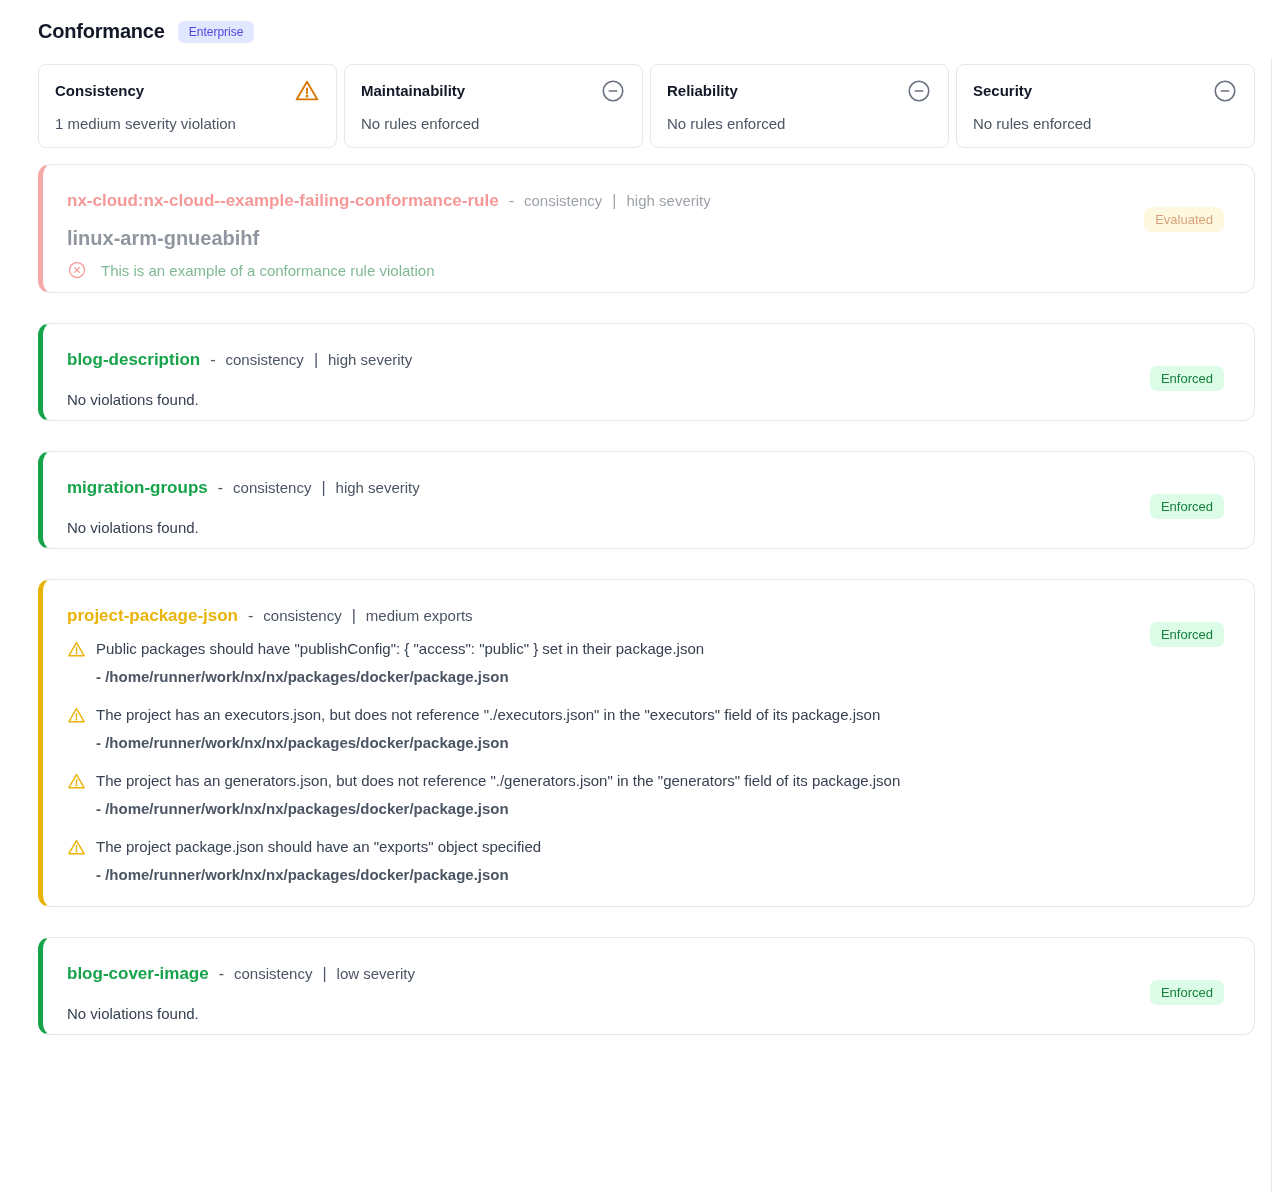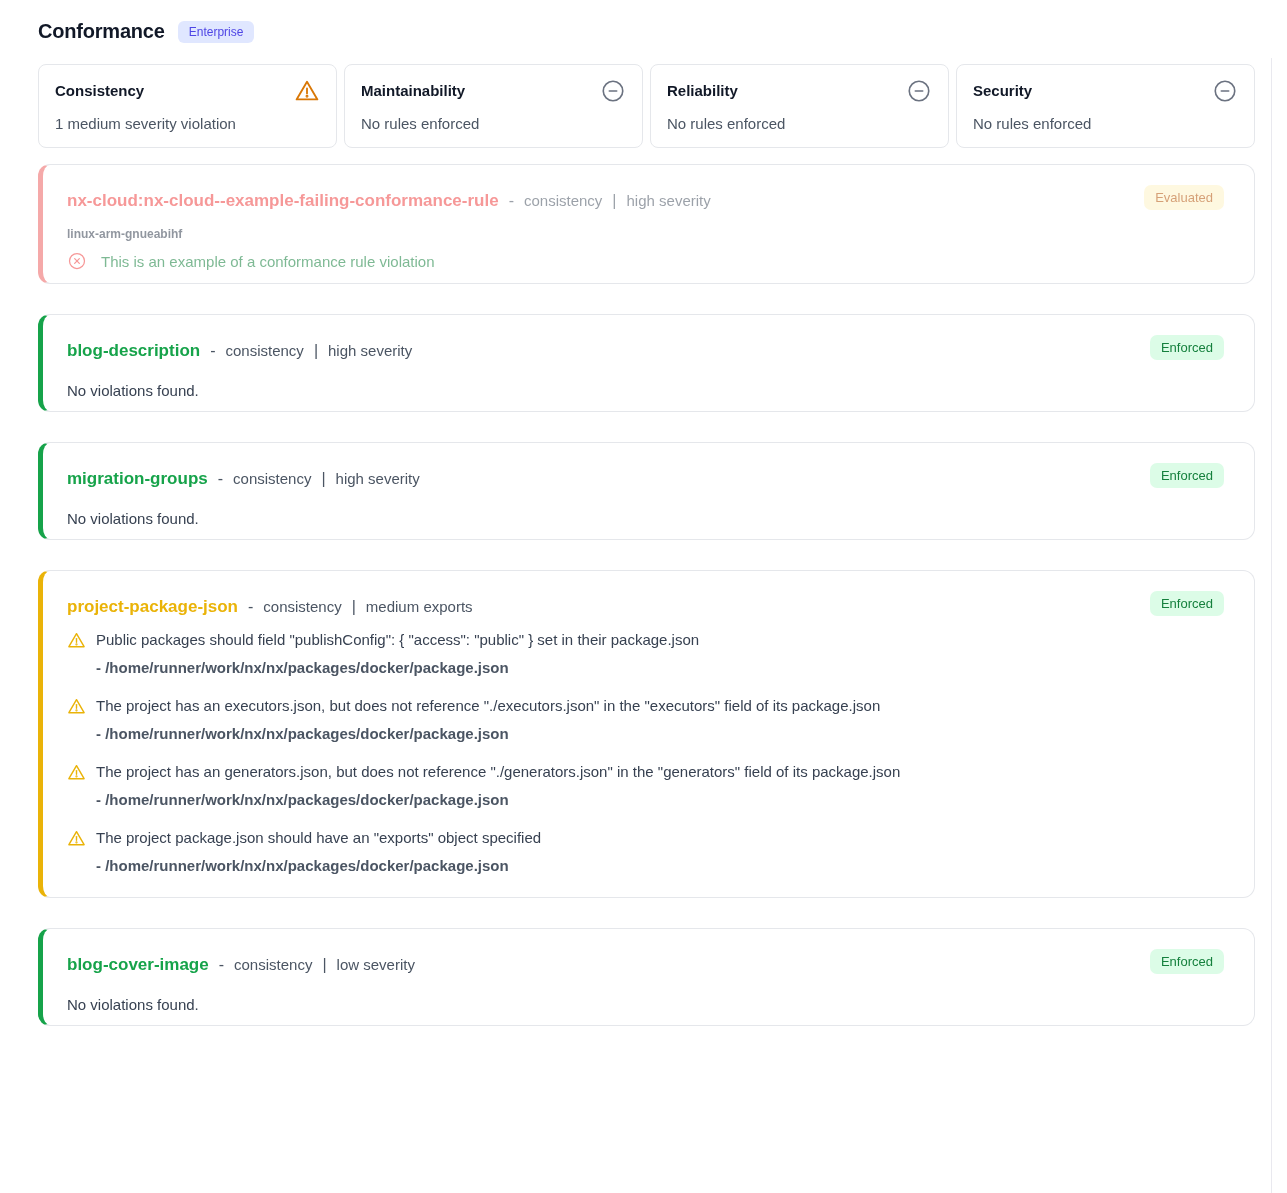--- a/index.html
+++ b/index.html
@@ -50,29 +50,29 @@
 
   .rule-title-row { display:flex; align-items:baseline; gap:10px; }
   .rule-title { font-size:17px; font-weight:bold; cursor:pointer; }
   .failing .rule-title { color:#ef4444; }
   .passing .rule-title { color:#16a34a; }
   .warn    .rule-title { color:#eab308; }
   .rule-meta { font-size:15px; color:#4b5563; }
   .meta-sep { color:#4b5563; }
 
   .status-badge {
-    position:absolute; top:20px; right:30px;
+    position:absolute; top:42px; right:30px;
     font-size:13px; padding:5px 11px; border-radius:7px;
   }
   .badge-enforced  { background:#dcfce7; color:#15803d; }
   .badge-evaluated { background:#fef3c7; color:#b45309; }
 
   .faded { opacity:0.55; }
 
-  .project-name { font-size:12px; font-weight:bold; color:#374151; margin-top:16px; }
+  .project-name { font-size:20px; font-weight:bold; color:#374151; margin-top:16px; }
   .violation-simple { display:flex; align-items:center; gap:14px; margin-top:10px; font-size:15px; color:#15803d; }
   .no-violations { font-size:15px; color:#374151; margin-top:21px; }
 
   .violation-list { margin-top:12px; }
   .violation-item { margin-bottom:16px; }
   .violation-item:last-child { margin-bottom:8px; }
   .violation-msg { display:flex; align-items:center; gap:10px; font-size:15px; color:#374151; line-height:22px; }
   .violation-path { margin:6px 0 0 29px; font-size:15px; color:#4b5563; line-height:22px;font-weight:bold; }
   .icon-yellow { color:#eab308; flex:none; }
   .icon-red { color:#ef4444; flex:none; }
@@ -209,21 +209,21 @@
 
       <div class="violation-item">
         <div class="violation-msg">
           <span class="icon-yellow">
             <svg width="19" height="19" viewBox="0 0 24 24" fill="none" stroke="currentColor" stroke-width="1.8" stroke-linejoin="round" stroke-linecap="round">
               <path d="M12 3.4 L21.6 19.8 H2.4 Z"></path>
                 <line x1="12" y1="9.6" x2="12" y2="14.2"></line>
                 <circle cx="12" cy="16.9" r="0.5" fill="currentColor"></circle>
             </svg>
           </span>
-          <span>Public packages should field "publishConfig": { "access": "public" } set in their package.json</span>
+          <span>Public packages should have "publishConfig": { "access": "public" } set in their package.json</span>
         </div>
         <div class="violation-path">- /home/runner/work/nx/nx/packages/docker/package.json</div>
       </div>
 
       <div class="violation-item">
         <div class="violation-msg">
           <span class="icon-yellow">
             <svg width="19" height="19" viewBox="0 0 24 24" fill="none" stroke="currentColor" stroke-width="1.8" stroke-linejoin="round" stroke-linecap="round">
               <path d="M12 3.4 L21.6 19.8 H2.4 Z"></path>
                 <line x1="12" y1="9.6" x2="12" y2="14.2"></line>

